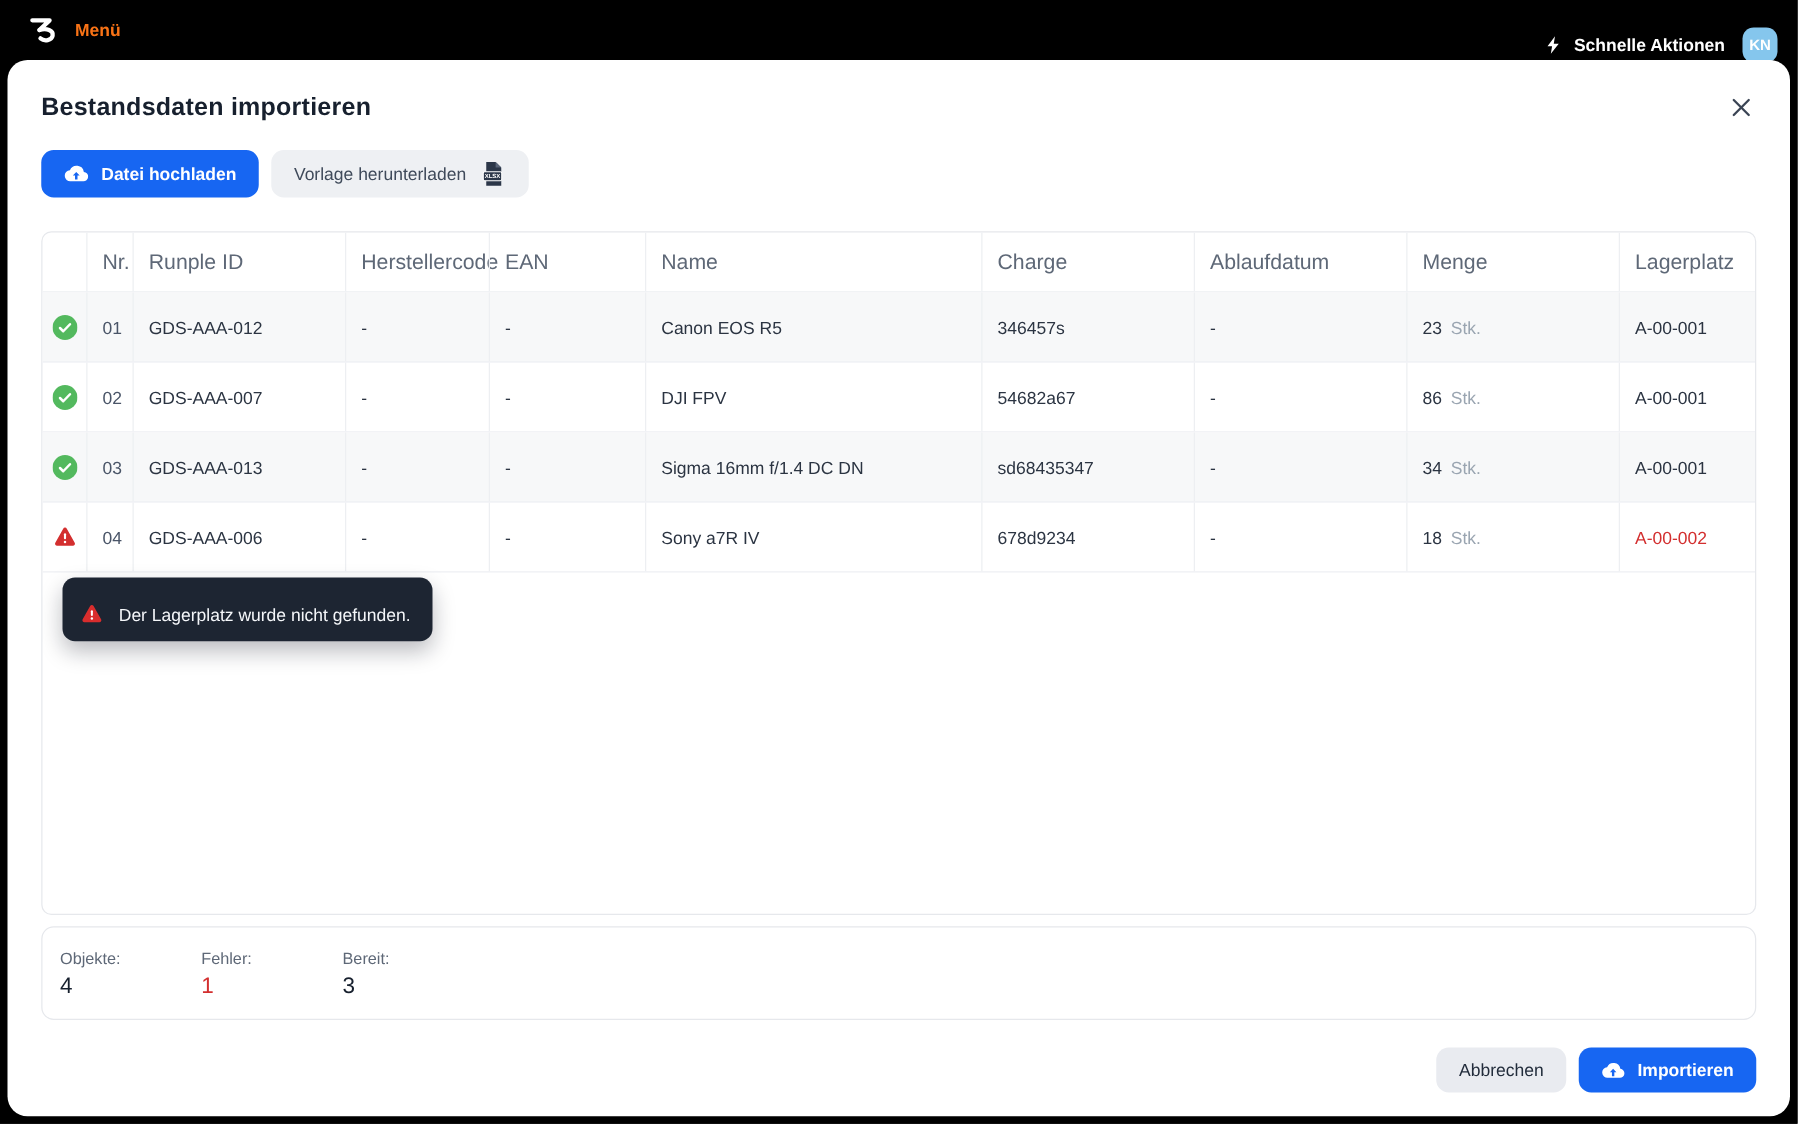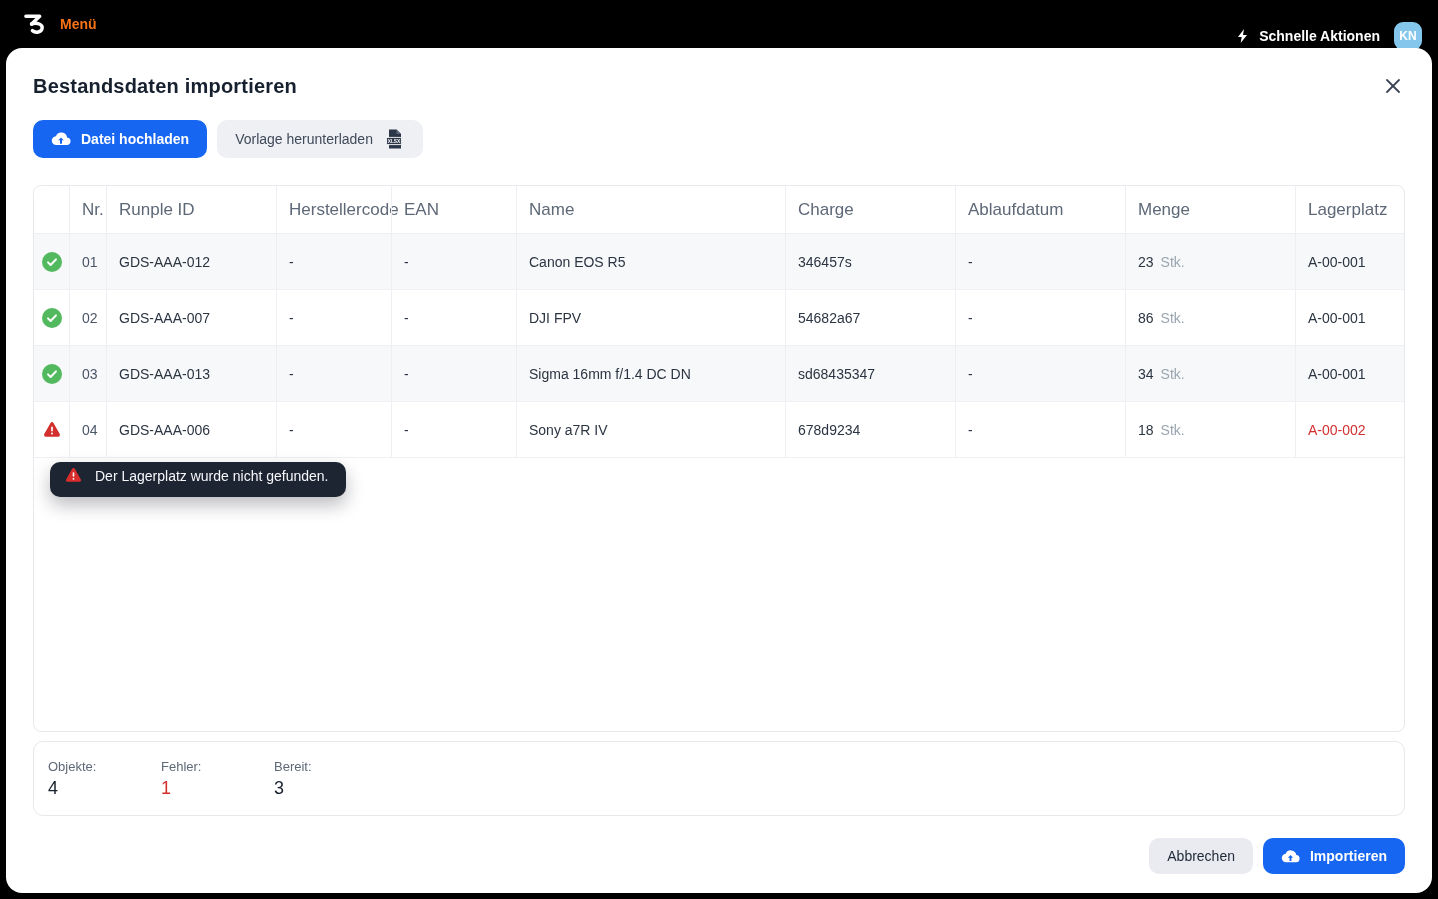--- a/index.html
+++ b/index.html
@@ -50,21 +50,21 @@
   .c-status { justify-content:center; padding:0; }
   .status-icon { width:20px; height:20px; display:inline-flex; }
   .trow .icon-error { display:none; }
   .trow.has-error .icon-error { display:inline-flex; }
   .c-nr { color:#4a5568; }
   .unit { color:#9aa5b1; margin-left:7px; }
   .trow.has-error .c-lagerplatz { color:#d32f2f; }
 
   
   .tooltip { position:absolute; left:16px; top:276px; background:#1d2532; color:#f5f7fa;
-             border-radius:10px; padding:4px 18px 12px 14px; display:flex; align-items:center;
+             border-radius:10px; padding:20px 18px 12px 14px; display:flex; align-items:center;
              gap:12px; font-size:14px; box-shadow:0 8px 18px rgba(10,16,28,.28); }
 
   
   .summary-card { margin-top:9px; height:75px; border:1px solid #e6e8ec; border-radius:10px;
                   display:flex; align-items:center; padding:14px 14px; }
   .stat { width:113px; }
   .stat .stat-label { font-size:13px; color:#5e6877; margin-bottom:4px; }
   .stat .stat-value { font-size:18px; color:#17202e; }
   .stat.err .stat-value { color:#d32f2f; }
 

